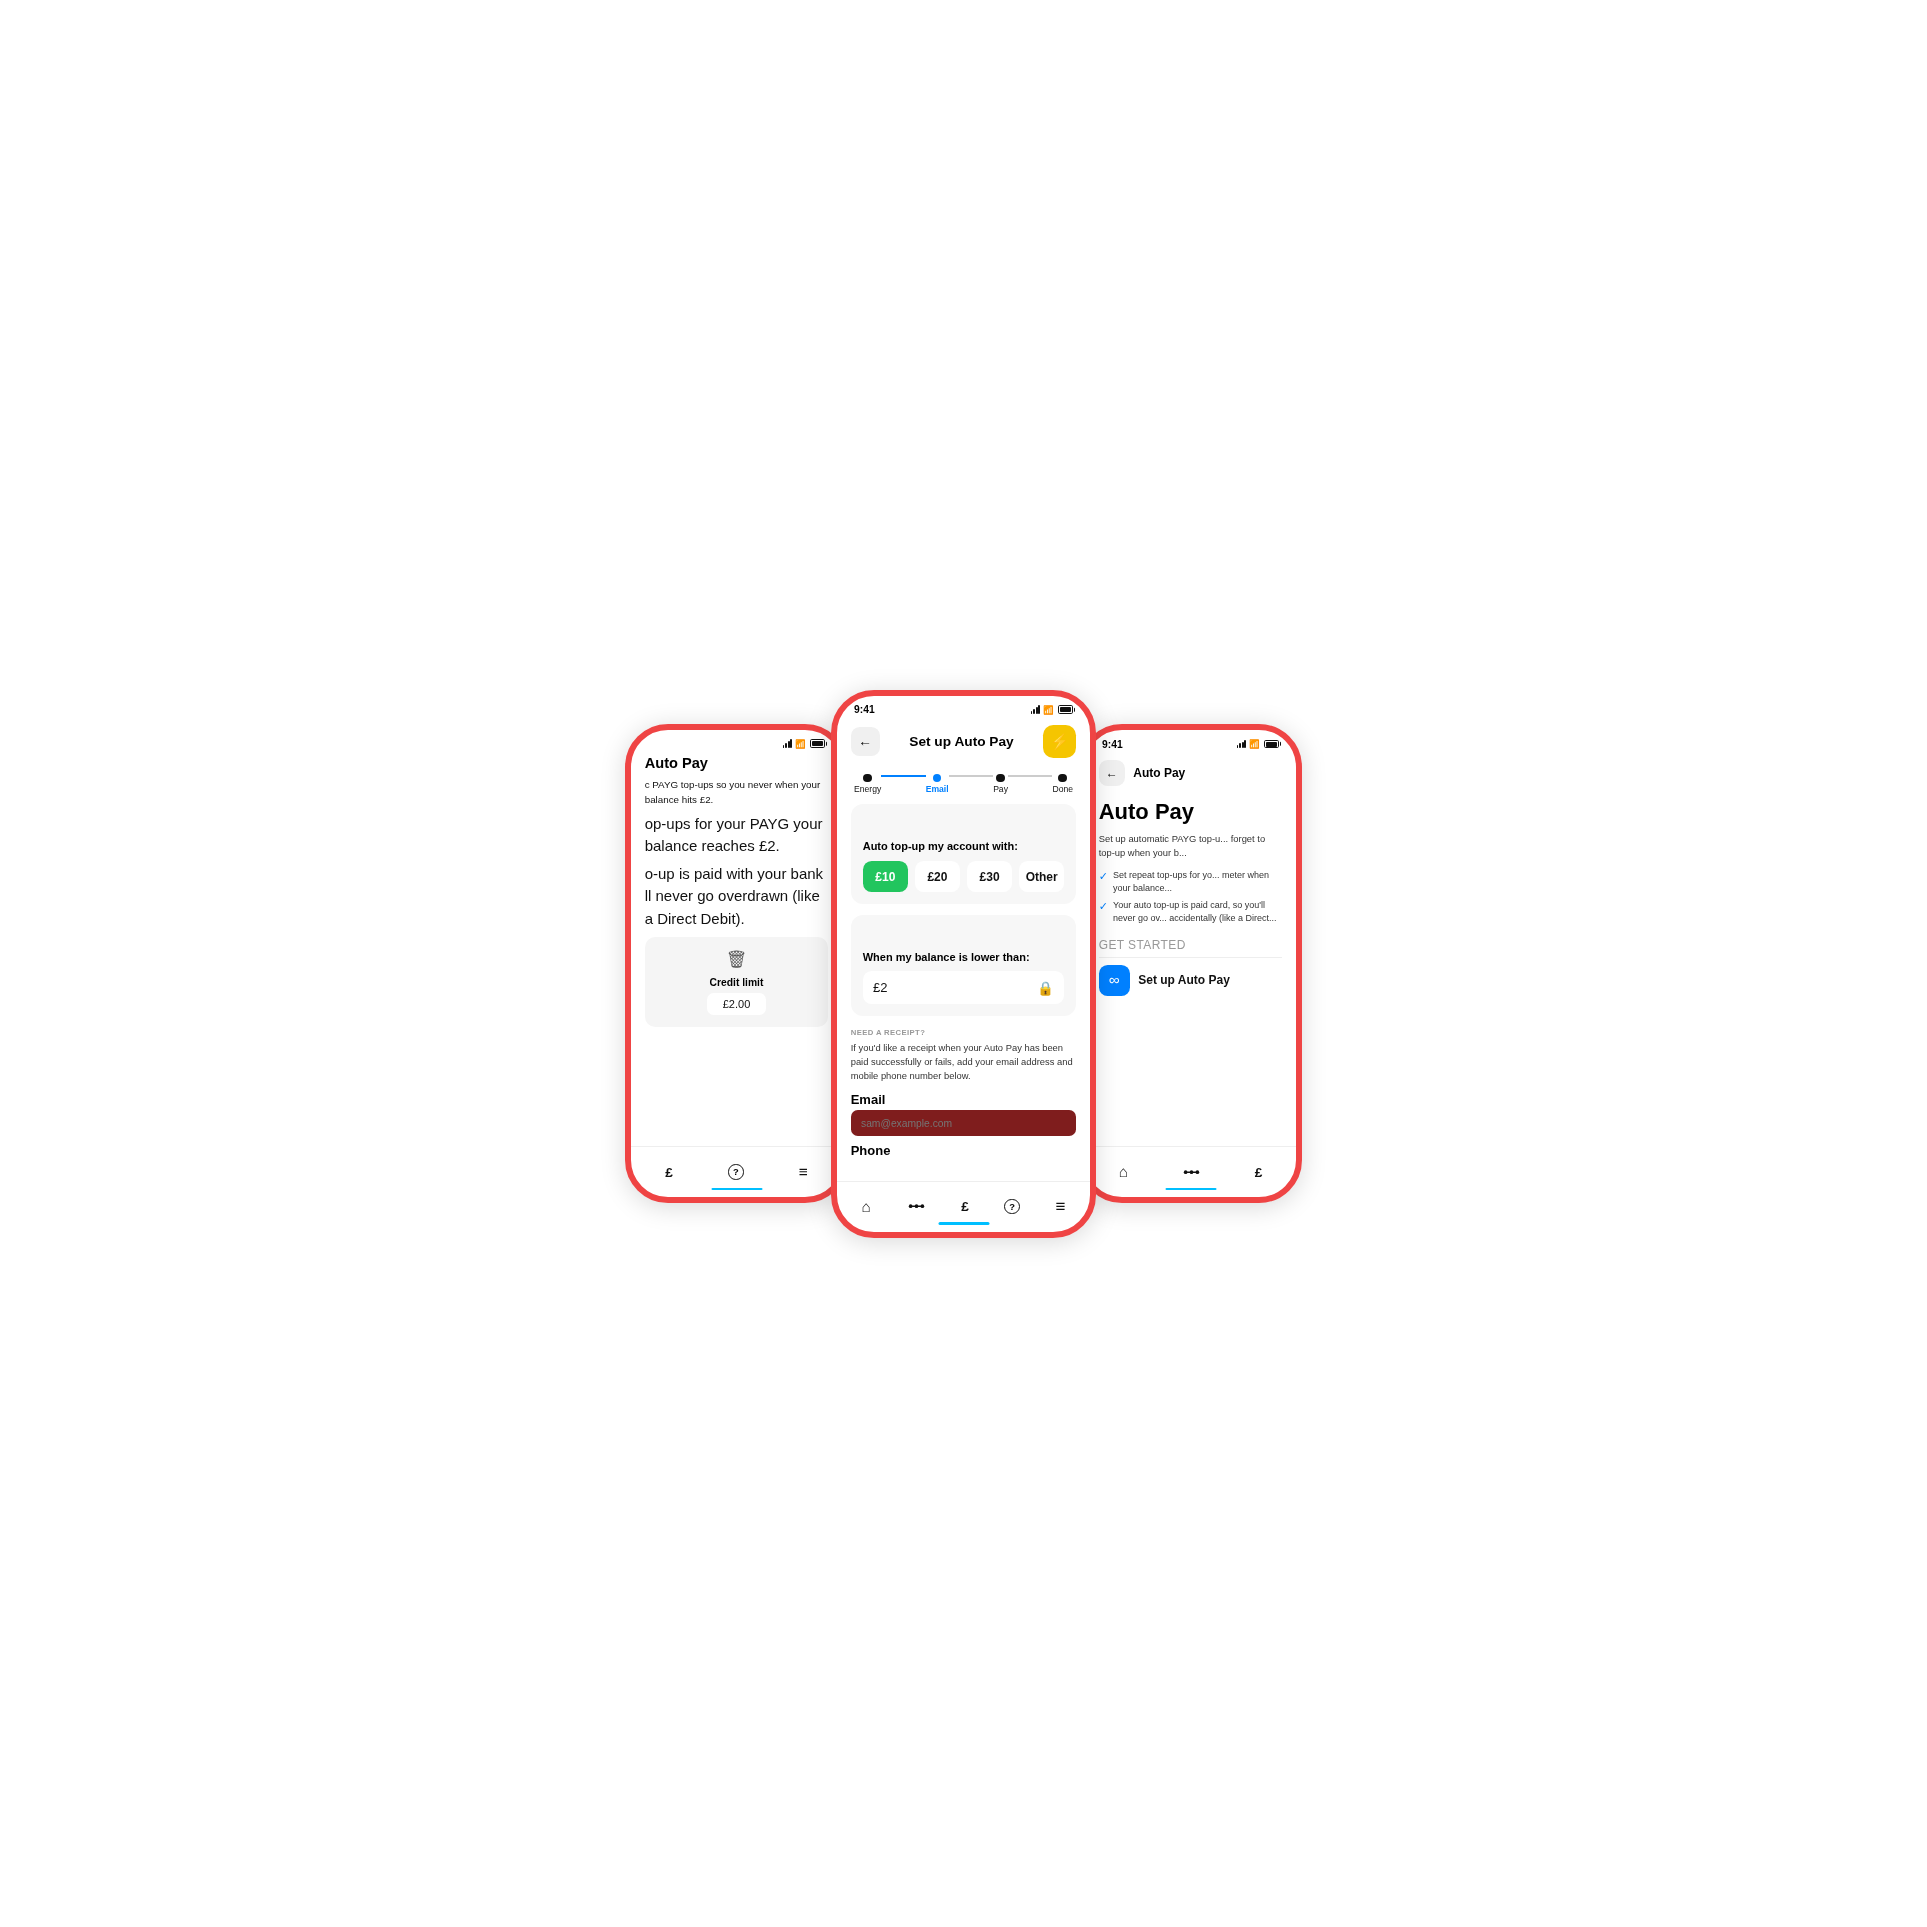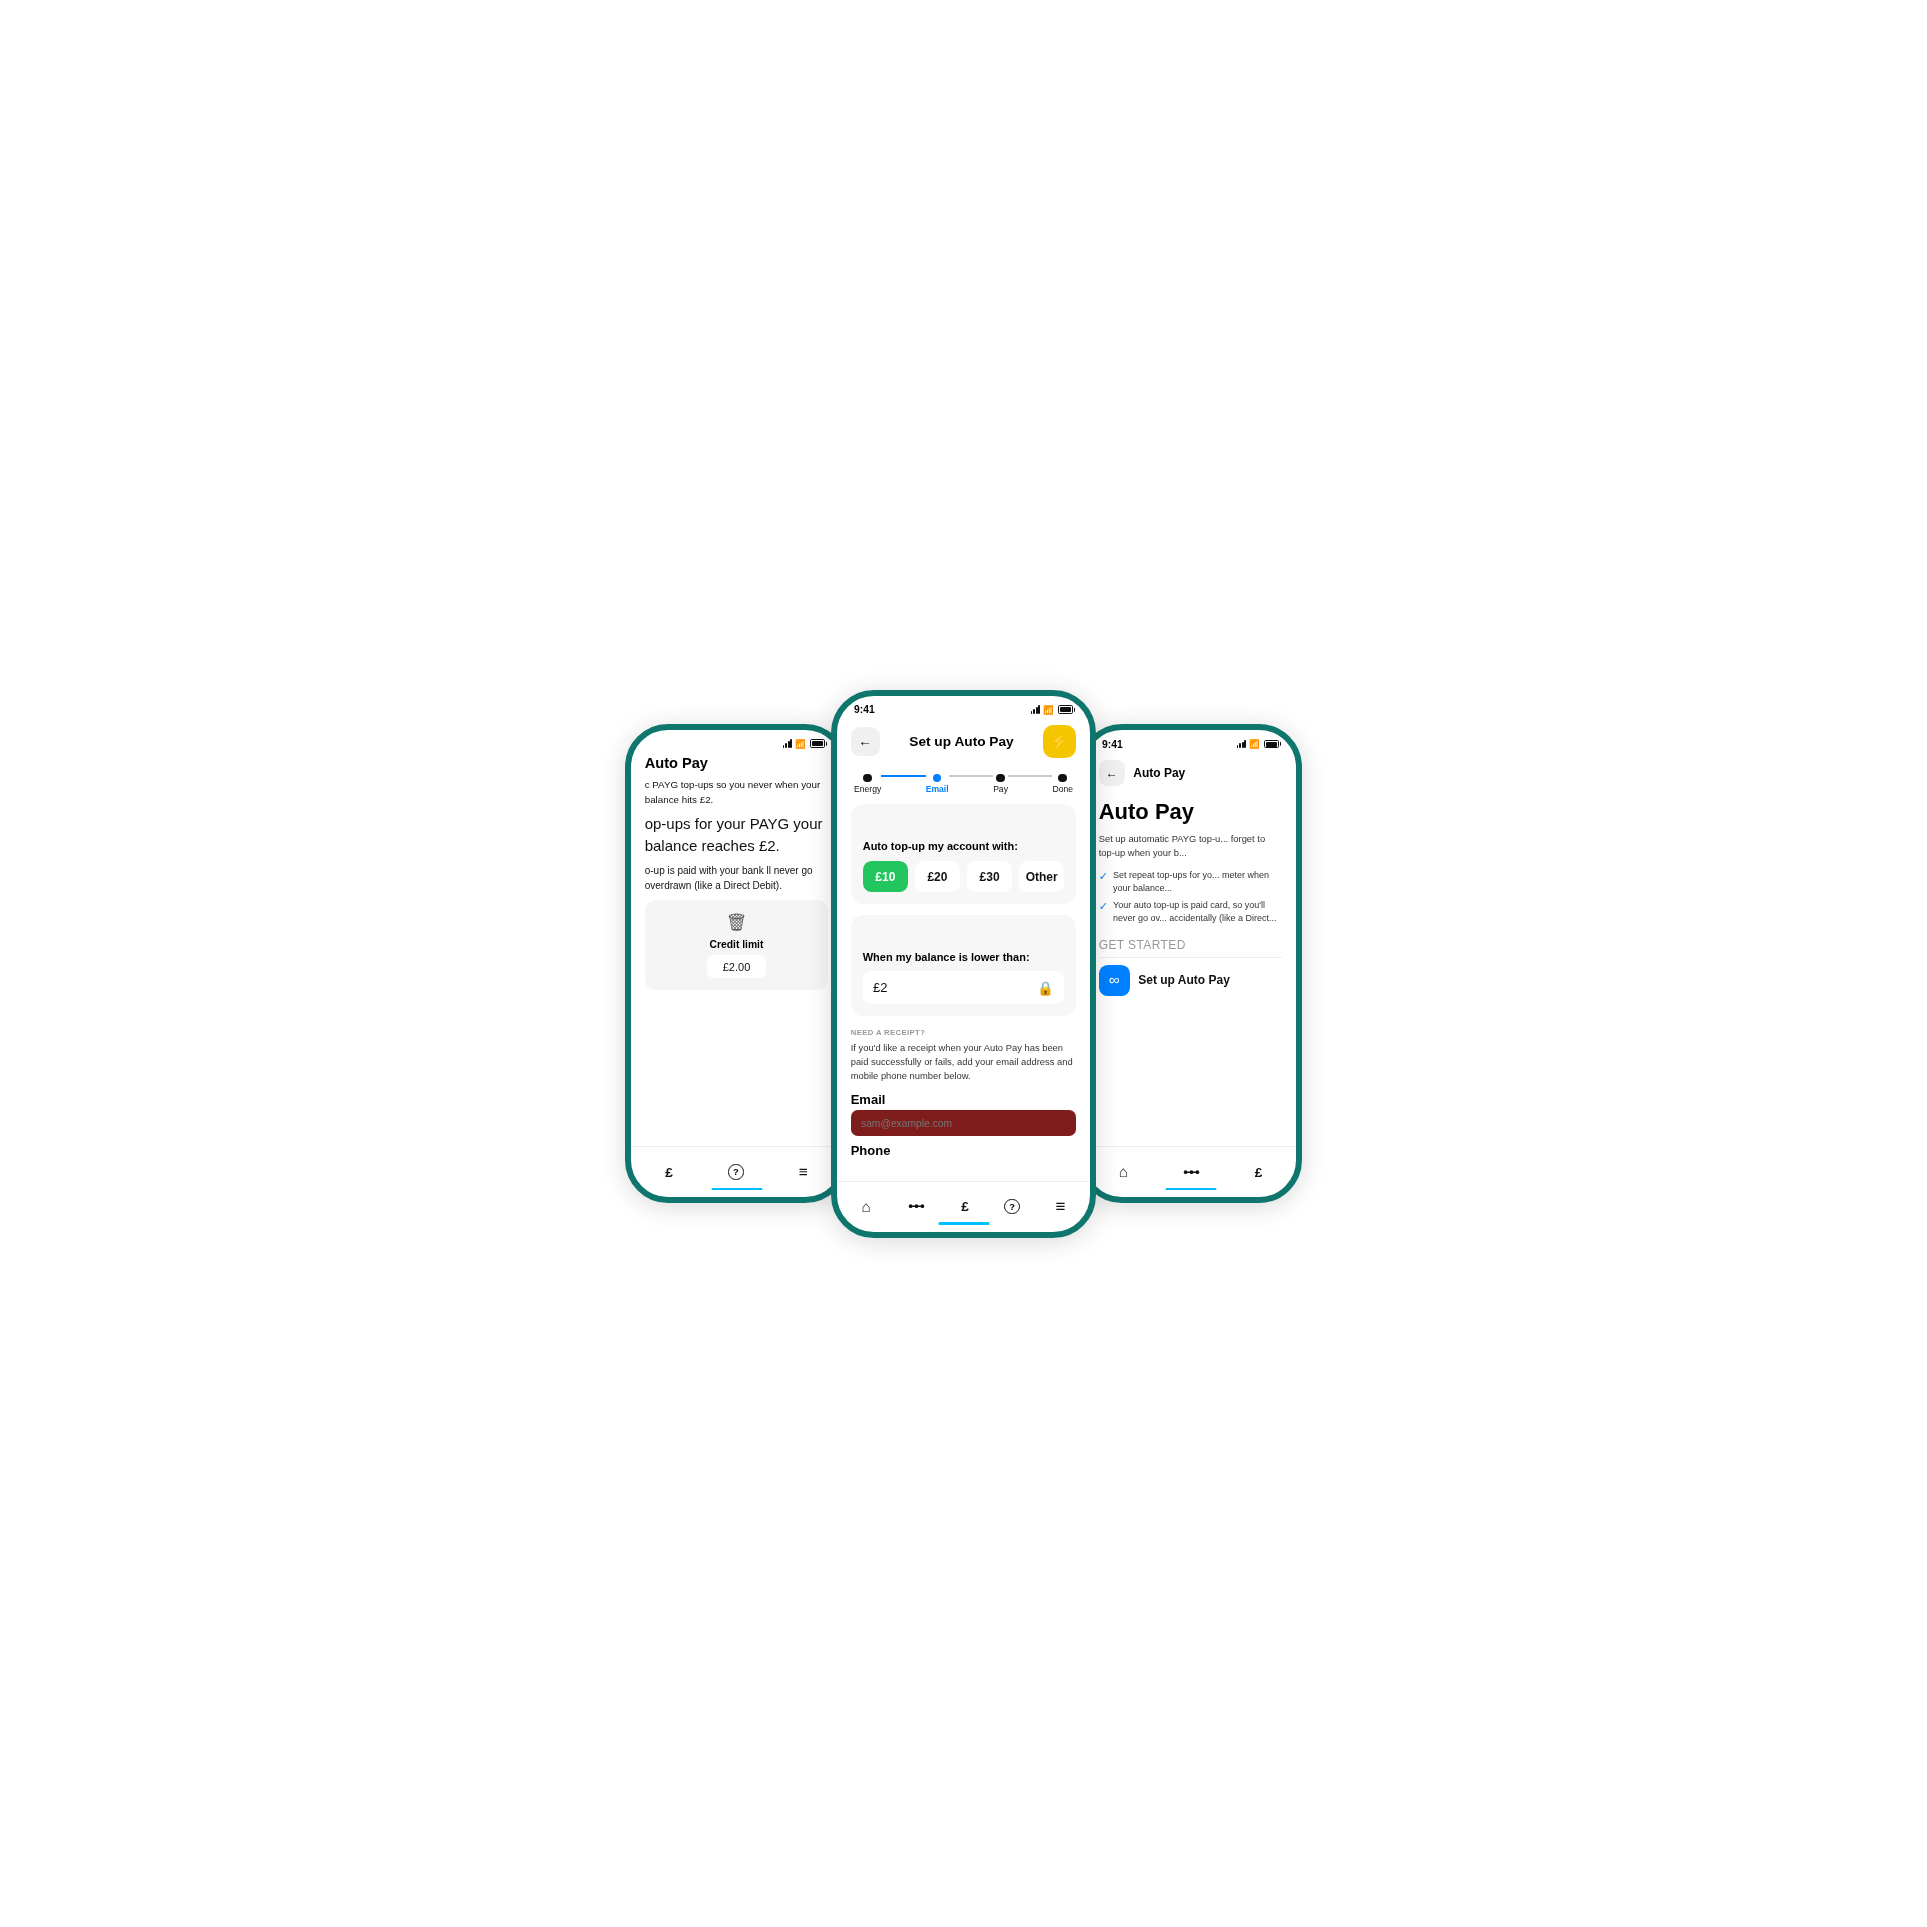--- a/index.html
+++ b/index.html
@@ -17,21 +17,21 @@
       align-items: center;
       justify-content: center;
       width: 856px;
       padding: 34px 17px;
     }
 
     
     .phone {
       background: #fff;
       border-radius: 43px;
-      border: 6px solid #0f766e;
+      border: 6px solid #ef4444;
       overflow: hidden;
       position: relative;
       display: flex;
       flex-direction: column;
       box-shadow: 0 3.4px 26px rgba(0,0,0,0.15);
     }
     .phone-left {
       width: 223px;
       height: 479px;
       margin-right: -17px;
@@ -122,21 +122,21 @@
       line-height: 1.5;
       margin-bottom: 5.1px;
     }
     .left-desc2 {
       font-size: 15px;
       color: #111;
       line-height: 1.5;
       margin-bottom: 5.1px;
     }
     .left-desc3 {
-      font-size: 10px;
+      font-size: 15px;
       color: #111;
       line-height: 1.5;
     }
     .left-card {
       background: #f5f5f5;
       border-radius: 10.3px;
       padding: 12px 12px;
       margin-top: 6.8px;
       display: flex;
       flex-direction: column;

